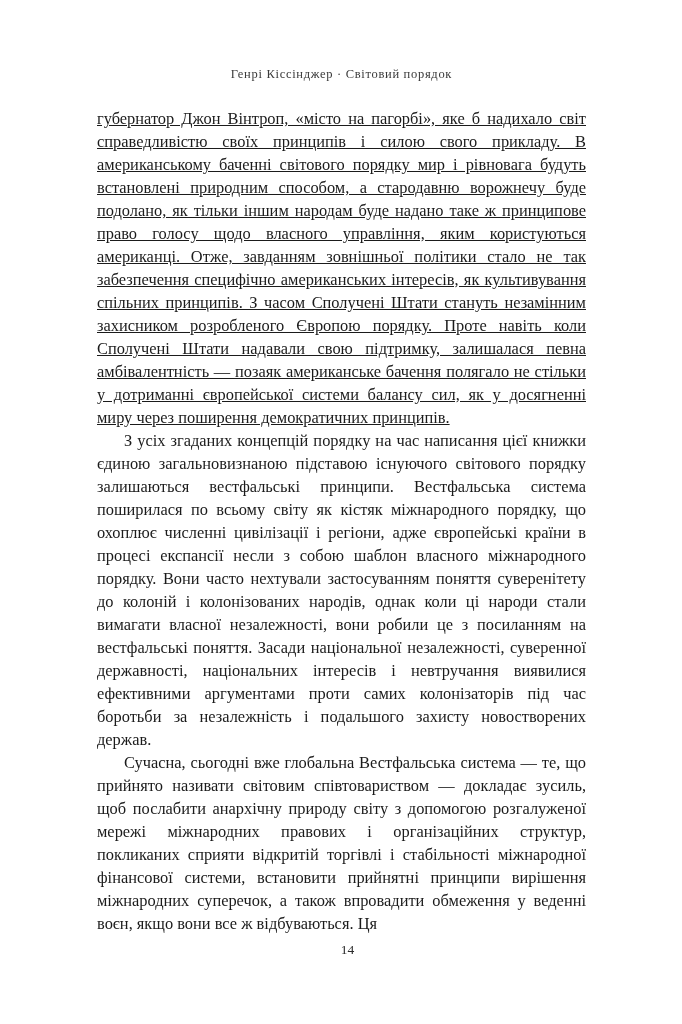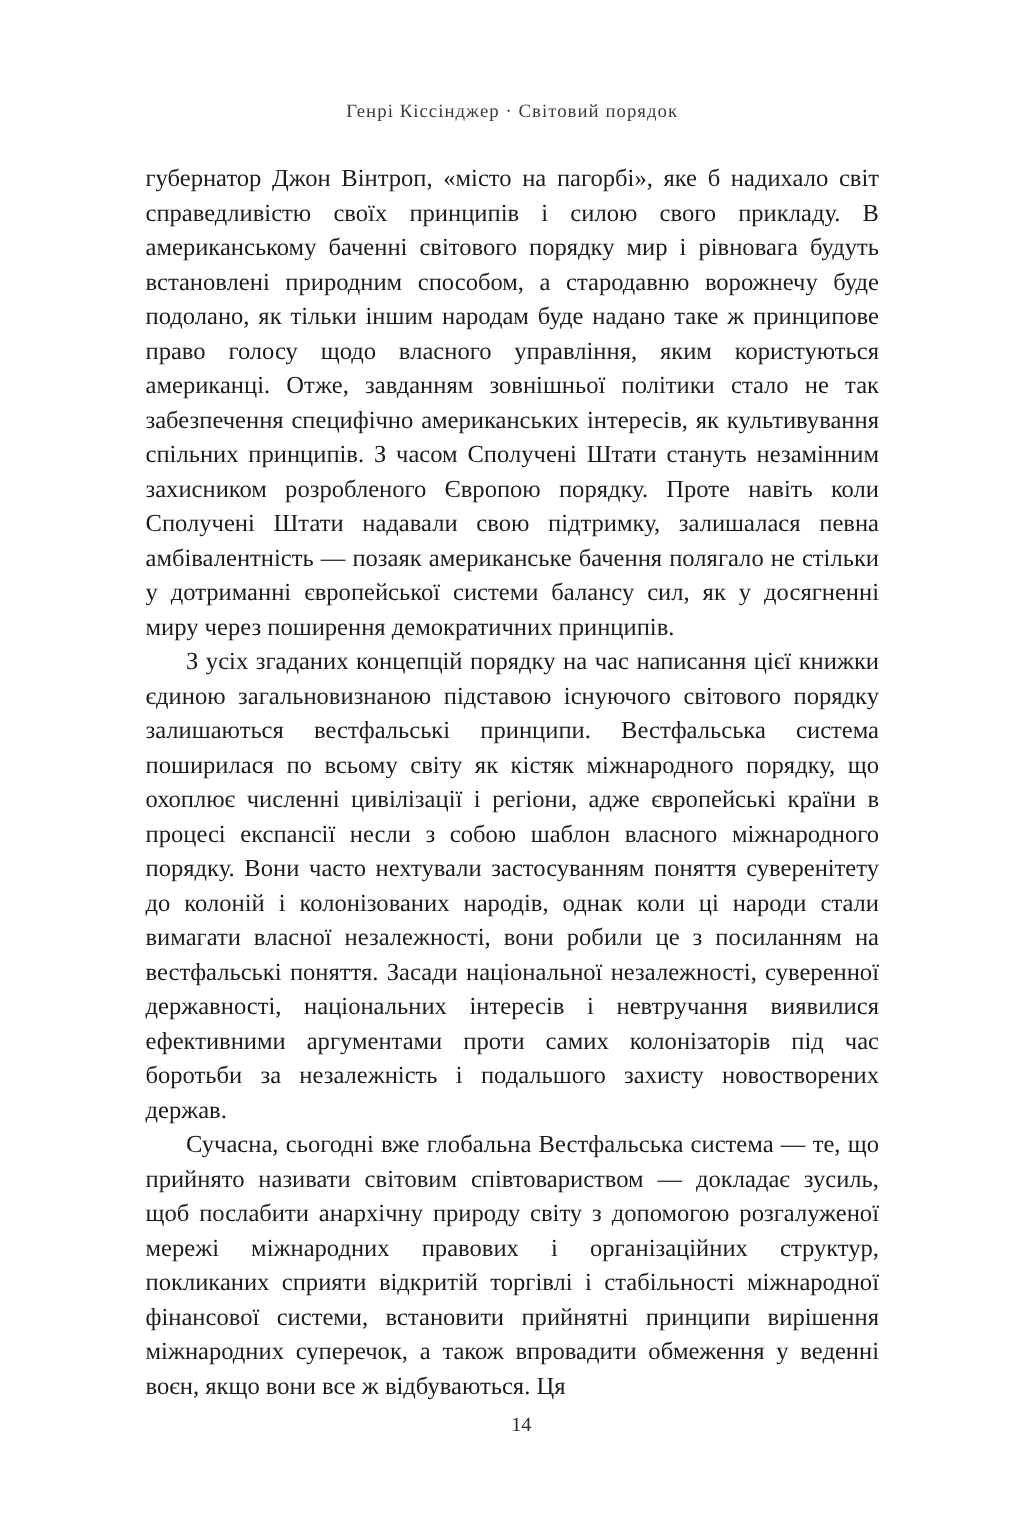--- a/index.html
+++ b/index.html
@@ -33,20 +33,21 @@
     line-height: 23px;
     color: #1b1b1b;
     hyphens: auto;
     -webkit-hyphens: auto;
   }
   .para {
     text-indent: 27px;
   }
   .para.continuation {
     text-indent: 0;
+    text-decoration: underline;
   }
   .page-number {
     position: absolute;
     left: 13px;
     right: 0;
     top: 926px;
     text-align: center;
     font-size: 13.5px;
     color: #2b2b2b;
   }

